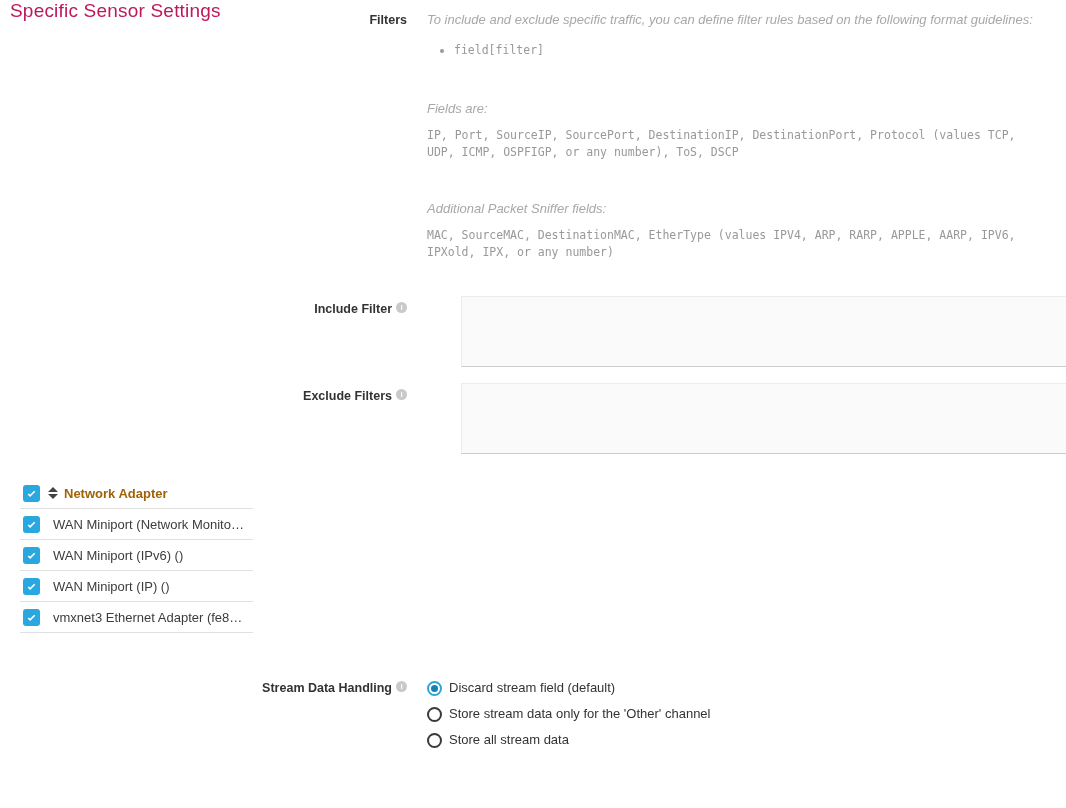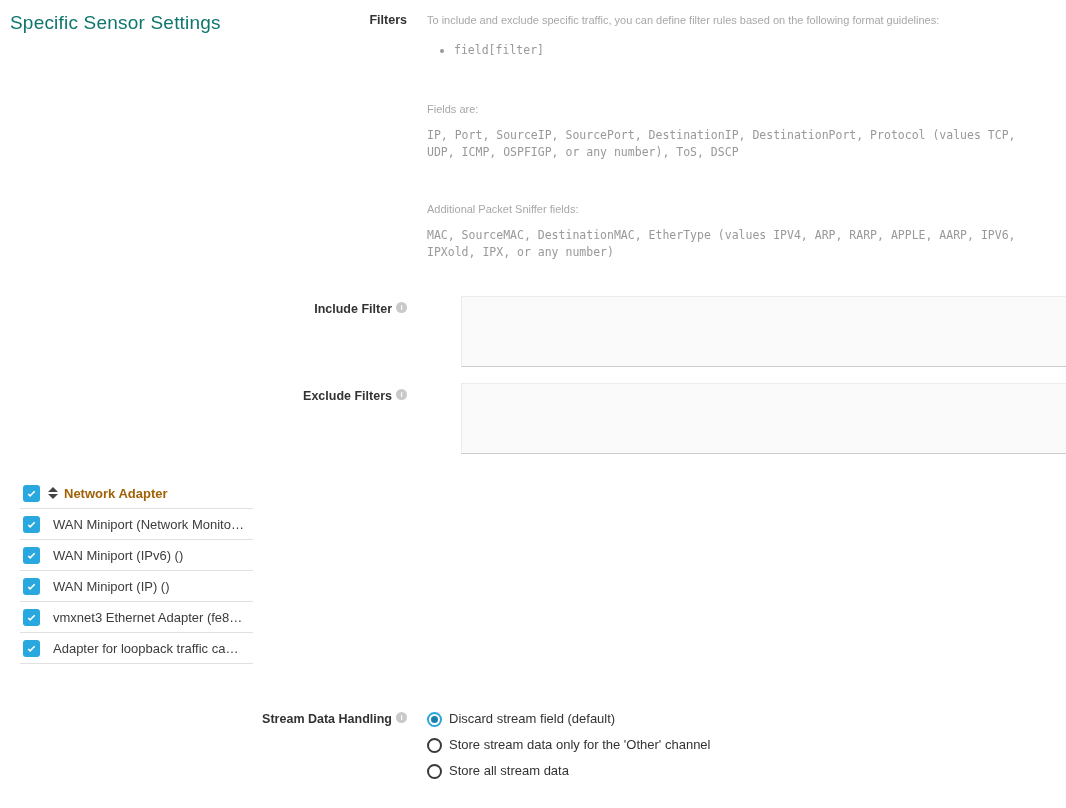--- a/index.html
+++ b/index.html
@@ -6,23 +6,23 @@
   html, body { background: #ffffff; }
   body {
     width: 1066px; height: 808px;
     font-family: "Liberation Sans", sans-serif;
     color: #3c3c3c;
     position: relative;
     overflow: hidden;
   }
   .page-title {
     position: absolute;
-    left: 10px; top: 12px;
+    left: 10px; top: 0;
     font-size: 19px;
-    color: #0f766e;
+    color: #be185d;
     font-weight: 400;
     letter-spacing: 0.2px;
   }
   .form { padding-top: 12px; }
   .row { display: flex; align-items: flex-start; }
   .row-label {
     width: 407px;
     flex: 0 0 407px;
     text-align: right;
     font-size: 12.5px;
@@ -43,21 +43,21 @@
     background: #c9c9c9;
     color: #ffffff;
     font-size: 8px;
     font-weight: bold;
     line-height: 11px;
     text-align: center;
     vertical-align: 3px;
     margin-left: 4px;
     font-style: normal;
   }
-  .hint { font-size: 11px; color: #a8a8a8; line-height: 16px; }
+  .hint { font-size: 13px; font-style: italic; color: #a8a8a8; line-height: 16px; }
   .mono { font-family: "DejaVu Sans Mono", "Liberation Mono", monospace; font-size: 11.5px; color: #999999; line-height: 17px; font-style: normal; }
   .filters-bullets { margin-top: 14px; padding-left: 27px; color: #999999; }
   .filters-bullets li { line-height: 17px; }
   .fields-heading { margin-top: 42px; }
   .fields-text { margin-top: 10px; }
   .sniffer-heading { margin-top: 40px; }
   .sniffer-text { margin-top: 10px; }
 
   .textarea-row { margin-top: 35px; gap: 34px; }
   .textarea-row + .textarea-row { margin-top: 16px; }
@@ -217,28 +217,20 @@
           <span class="adapter-name">WAN Miniport (IP) ()</span>
         </div>
         <div class="adapter-tr">
           <span class="checkbox">
               <svg width="11" height="11" viewBox="0 0 24 24">
                 <path d="M5 13 l4 4 L19 7" stroke="#ffffff" stroke-width="3.5" fill="none"></path>
               </svg>
             </span>
           <span class="adapter-name">vmxnet3 Ethernet Adapter (fe8…</span>
         </div>
-        <div class="adapter-tr">
-          <span class="checkbox">
-              <svg width="11" height="11" viewBox="0 0 24 24">
-                <path d="M5 13 l4 4 L19 7" stroke="#ffffff" stroke-width="3.5" fill="none"></path>
-              </svg>
-            </span>
-          <span class="adapter-name">Adapter for loopback traffic ca…</span>
-        </div>
       </div>
     </div>
   </div>
 
   <div class="row stream-row">
     <div class="row-label">
       <span>Stream Data Handling</span><span class="info-icon">i</span>
     </div>
     <div class="row-content">
       <div class="radio-option selected">

